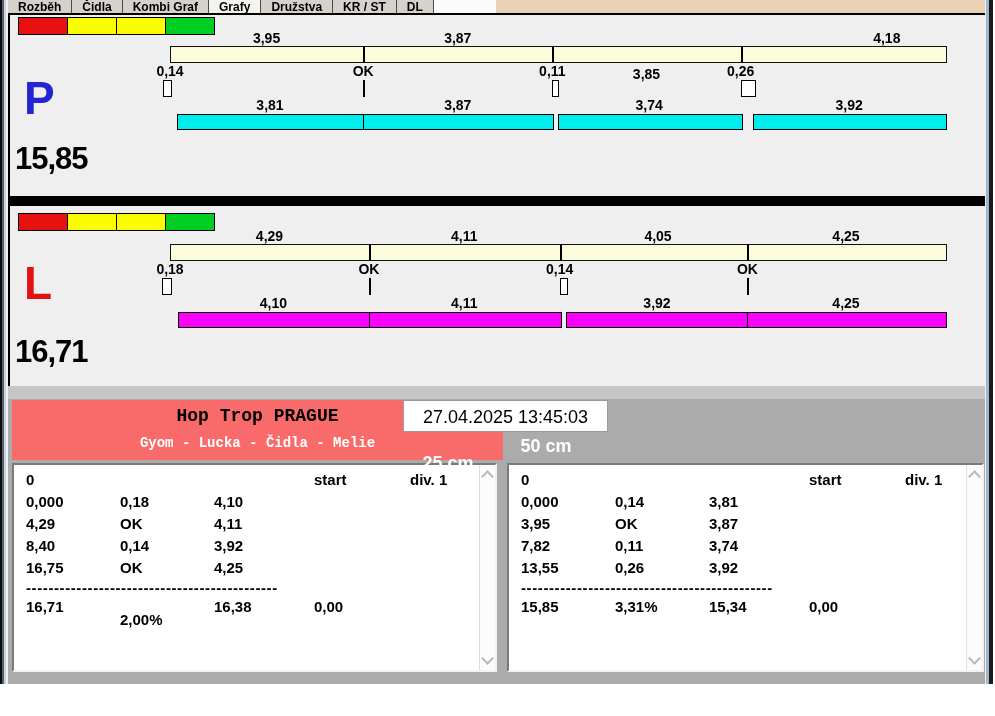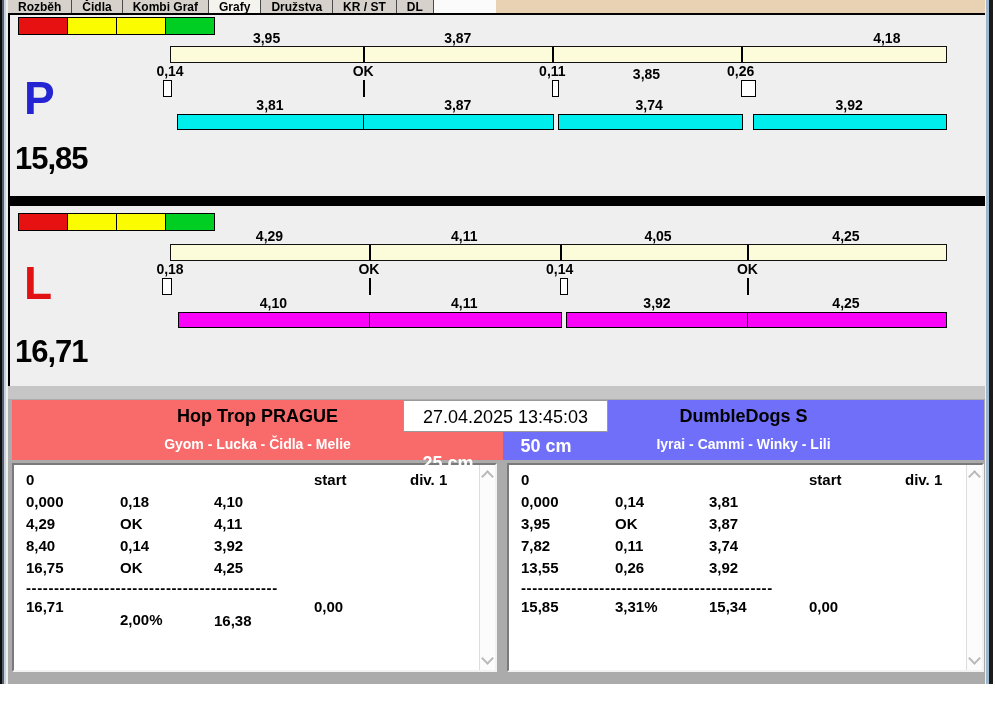--- a/index.html
+++ b/index.html
@@ -28,21 +28,21 @@
   .tick{position:absolute;top:0;bottom:0;width:2px;background:#000;}
   .cross-box{position:absolute;top:0;height:15px;background:#fff;border:1px solid #000;}
   .cross-tick{position:absolute;top:0;height:17px;width:2px;background:#000;}
   .dog-bar{position:absolute;left:0;right:0;height:16px;}
   .dog-seg{position:absolute;top:0;height:14px;border:1px solid #000;}
   .lane-letter{position:absolute;left:14px;font-size:46px;font-weight:bold;line-height:46px;}
   .lane-total{position:absolute;left:5px;font-size:31px;font-weight:bold;color:#000;line-height:31px;letter-spacing:-1px;}
   
   #mid-strip{position:absolute;left:8px;top:386px;width:977px;height:13px;background:#C6C6C6;}
   #scoreboard{position:absolute;left:8px;top:399px;width:977px;height:285px;background:#ABABAB;}
-  .team-header{position:absolute;top:1px;height:60px;text-align:center;}
+  .team-header{position:absolute;top:1px;height:60px;text-align:center;font-family:Liberation Mono, monospace;}
   .team-name{font-size:18px;font-weight:bold;color:#000;padding-top:6px;}
   .team-dogs{font-size:14px;font-weight:bold;color:#fff;padding-top:9px;}
   #stamp{position:absolute;left:395px;top:1px;width:205px;height:32px;background:#fff;border:1px solid #9a9a9a;
     font-size:18px;color:#000;text-align:center;line-height:32px;box-sizing:border-box;z-index:4;}
   .cm{position:absolute;top:37px;width:90px;font-size:18px;font-weight:bold;color:#fff;text-align:center;z-index:4;}
   .tbl{position:absolute;top:64px;height:209px;background:#fff;border:2px solid;
     border-color:#7a7a7a #f2f2f2 #f2f2f2 #7a7a7a;box-sizing:border-box;}
   .tbl-body{position:absolute;left:0;top:0;right:16px;bottom:0;overflow:hidden;}
   .cell{position:absolute;font-size:15px;font-weight:bold;color:#000;white-space:nowrap;}
   .dashes{letter-spacing:0.6px;}
@@ -164,24 +164,20 @@
   <div class="lane-letter" style="top: 54px; color: rgb(227, 18, 18);">L</div>
   <div class="lane-total" style="top:130px;">16,71</div>
 </div>
 
 <div id="mid-strip"></div>
 
 <div id="scoreboard">
   <div class="team-header" style="left: 4px; width: 491px; background: rgb(249, 106, 106);">
     <div class="team-name">Hop Trop PRAGUE</div>
     <div class="team-dogs">Gyom - Lucka - Čidla - Melie</div>
-  </div>
-  <div class="team-header" style="left: 495px; width: 481px; background: rgb(111, 111, 249);">
-    <div class="team-name">DumbleDogs S</div>
-    <div class="team-dogs">Iyrai - Cammi - Winky - Lili</div>
   </div>
   <div id="stamp">27.04.2025 13:45:03</div>
   <div class="cm" style="left:395px;margin-top:17px;">25 cm</div>
   <div class="cm" style="left:493px;">50 cm</div>
 
   <div class="tbl" id="tbl-0" style="left:4px;width:485px;">
     <div class="tbl-body">
         <span class="cell" style="left: 12px; top: 6px;">0</span>
         <span class="cell" style="left: 300px; top: 6px;">start</span>
         <span class="cell" style="left: 396px; top: 6px;">div. 1</span>
@@ -193,21 +189,21 @@
         <span class="cell" style="left: 200px; top: 50px;">4,11</span>
         <span class="cell" style="left: 12px; top: 72px;">8,40</span>
         <span class="cell" style="left: 106px; top: 72px;">0,14</span>
         <span class="cell" style="left: 200px; top: 72px;">3,92</span>
         <span class="cell" style="left: 12px; top: 94px;">16,75</span>
         <span class="cell" style="left: 106px; top: 94px;">OK</span>
         <span class="cell" style="left: 200px; top: 94px;">4,25</span>
         <span class="cell dashes" style="left: 12px; top: 114px;">---------------------------------------------</span>
         <span class="cell" style="left: 12px; top: 133px;">16,71</span>
         <span class="cell" style="left: 106px; top: 146px;">2,00%</span>
-        <span class="cell" style="left: 200px; top: 147px;">16,38</span>
+        <span class="cell" style="left: 200px; top: 133px;">16,38</span>
         <span class="cell" style="left: 300px; top: 133px;">0,00</span>
       </div>
     <div class="vscroll">
       <span class="chev up"></span>
       <span class="chev down"></span>
     </div>
   </div>
   <div class="tbl" id="tbl-1" style="left:499px;width:477px;">
     <div class="tbl-body">
         <span class="cell" style="left: 12px; top: 6px;">0</span>

